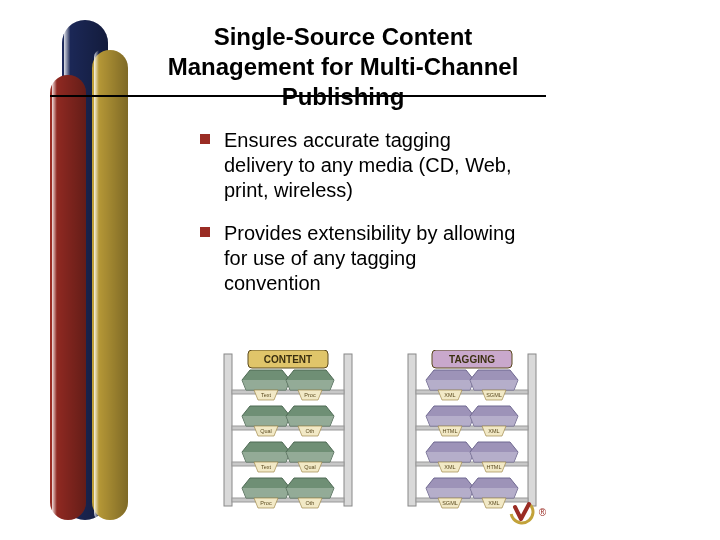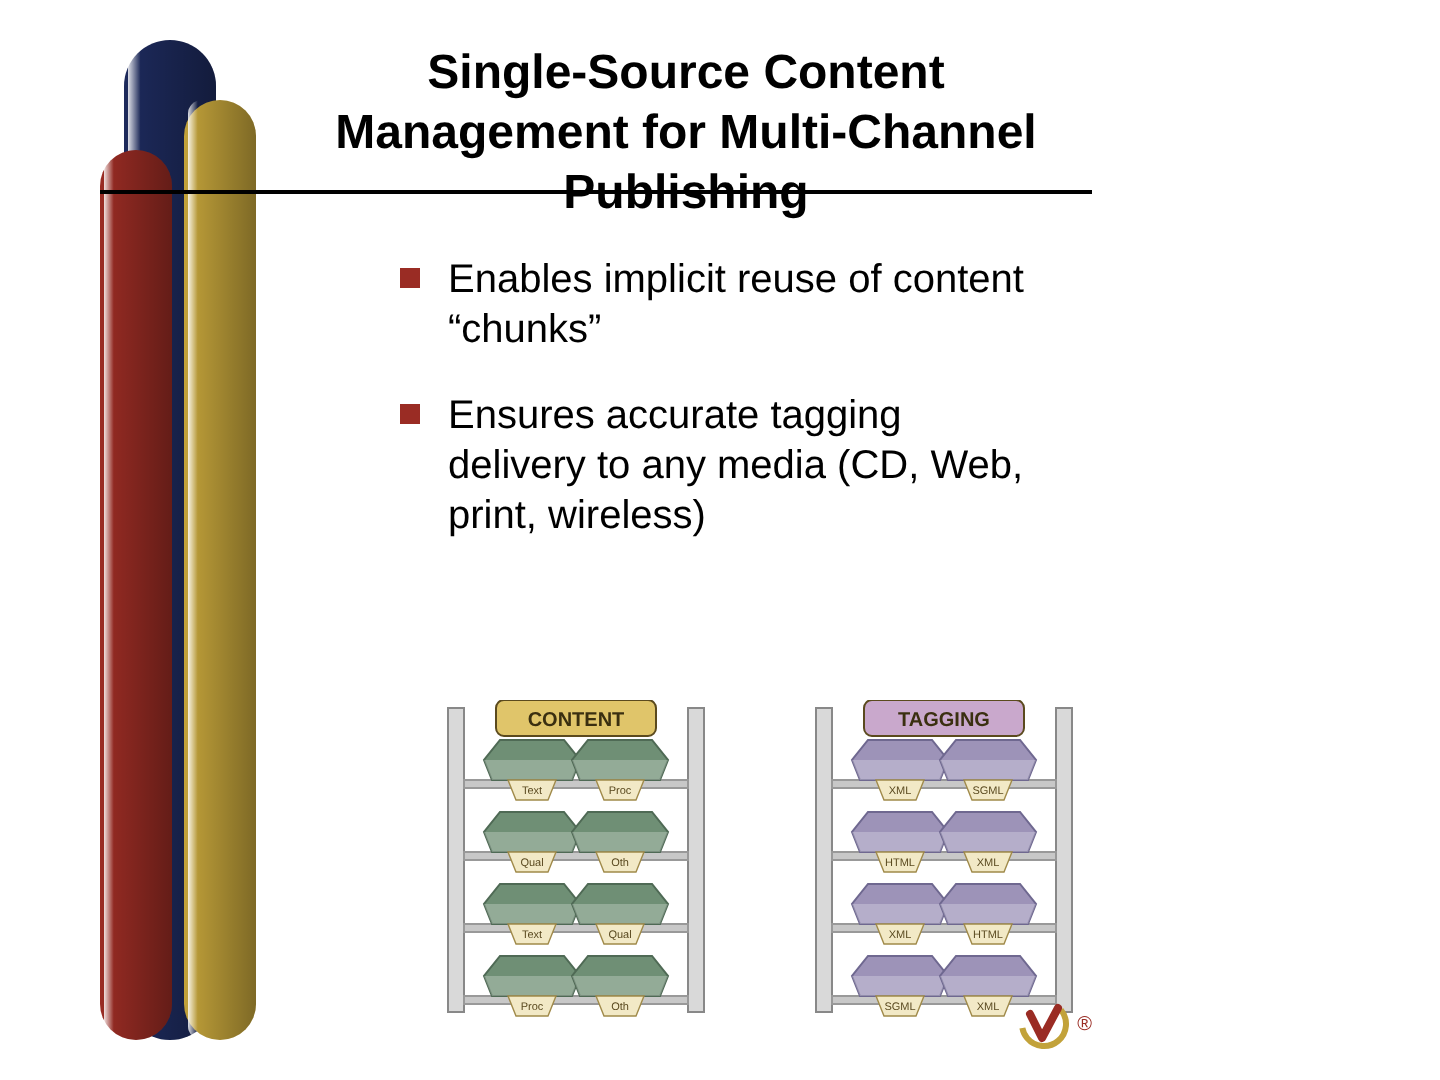--- a/index.html
+++ b/index.html
@@ -136,22 +136,22 @@
       <rect x="0" y="55" width="36" height="445" rx="18" fill="url(#darkEdge)"></rect>
       <rect x="2" y="55" width="14" height="445" rx="7" fill="url(#glossL)"></rect>
     </svg>
   </div>
 
   <div class="hline"></div>
 
   <div class="title">Single-Source Content Management for Multi-Channel Publishing</div>
 
   <ul class="bullets">
-    <li>Enables implicit reuse of content “chunks”</li>
     <li>Ensures accurate tagging delivery to any media (CD, Web, print, wireless)</li>
+    <li>Provides extensibility by allowing for use of any tagging convention</li>
   </ul>
 
   <div class="illustrations">
     <div class="shelf">
       <svg viewBox="0 0 140 160" width="140" height="160" id="shelf0">
           <rect x="6" y="4" width="8" height="152" fill="#d9d9d9" stroke="#888"></rect>
           <rect x="126" y="4" width="8" height="152" fill="#d9d9d9" stroke="#888"></rect>
           <rect x="30" y="0" width="80" height="18" rx="4" fill="#e0c56a" stroke="#5b4a1e"></rect>
           <text x="70" y="13" text-anchor="middle" font-size="10" font-weight="bold" font-family="Arial" fill="#3a2f10">CONTENT</text>
           <rect x="14" y="40" width="112" height="4" fill="#c8c8c8" stroke="#999"></rect>

